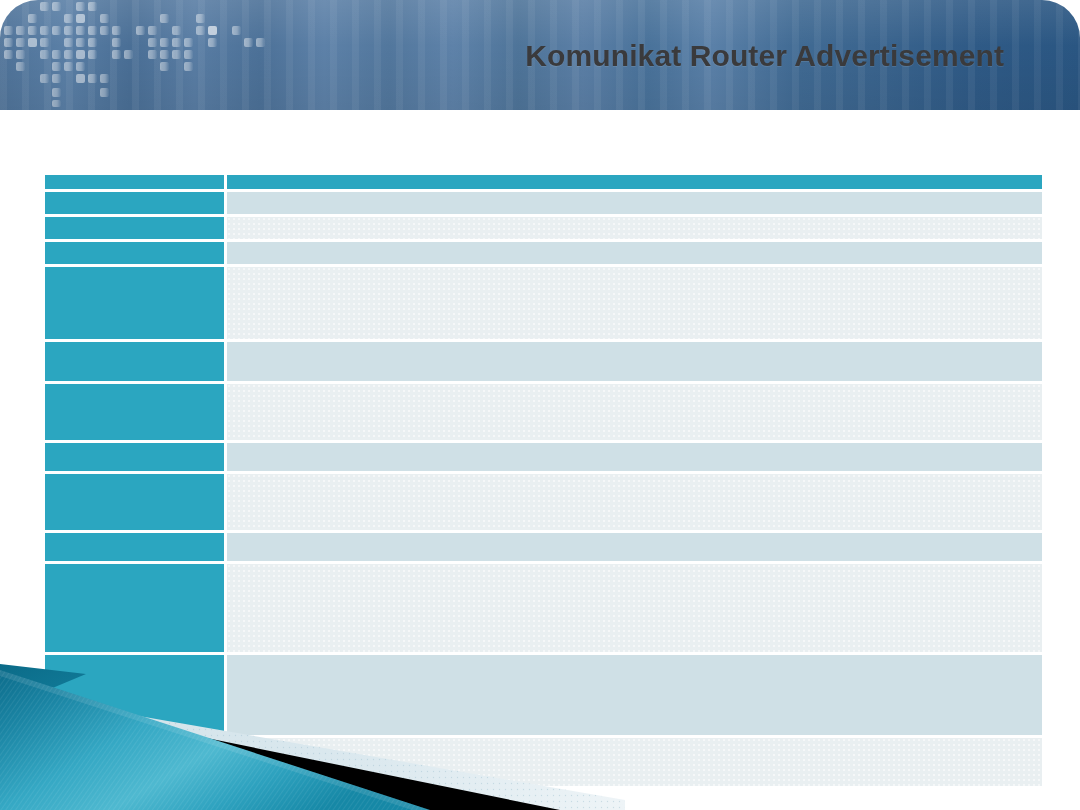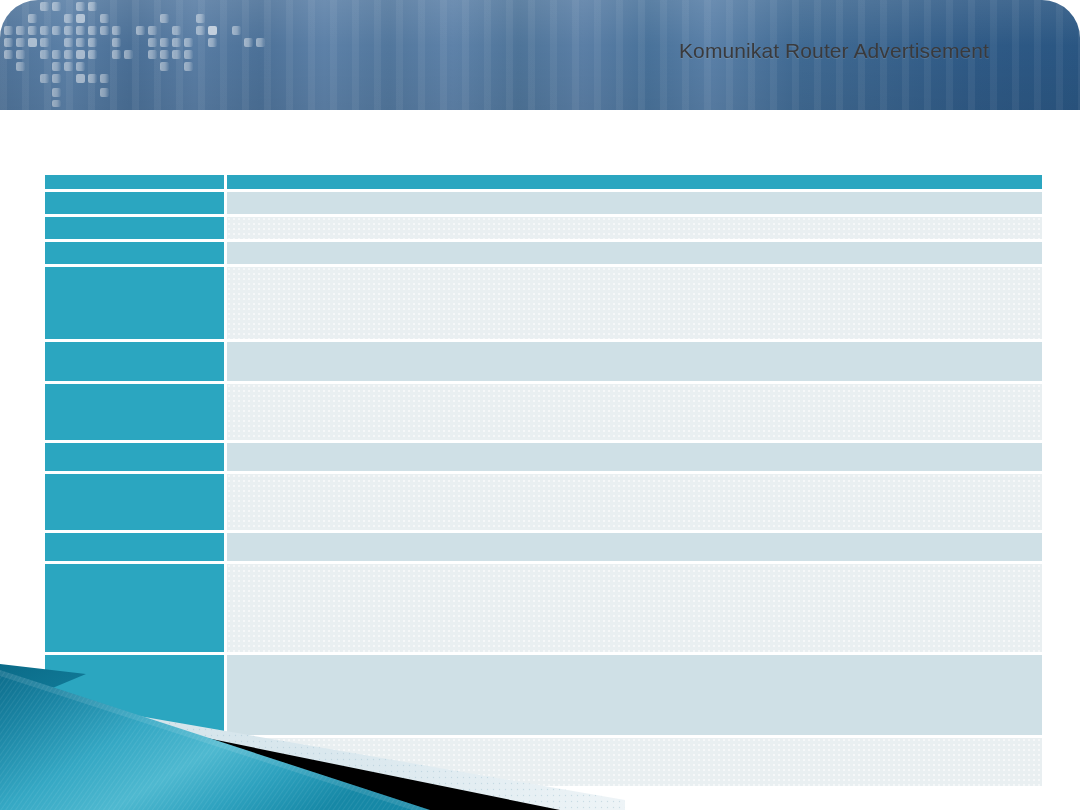--- a/index.html
+++ b/index.html
@@ -61,24 +61,24 @@
   #header-dotmap {
     position: absolute;
     left: 0;
     top: 0;
     width: 330px;
     height: 110px;
     opacity: 0.85;
   }
   #header-title {
     position: absolute;
-    right: 91px;
+    right: 76px;
     top: 39px;
-    font-size: 21px;
-    font-weight: normal;
+    font-size: 30px;
+    font-weight: bold;
     color: #3a3a3c;
     letter-spacing: 0.1px;
     white-space: nowrap;
     text-shadow: 0 1px 0 rgba(255,255,255,0.10);
   }
 
   
   #content-table {
     position: absolute;
     left: 45px;

